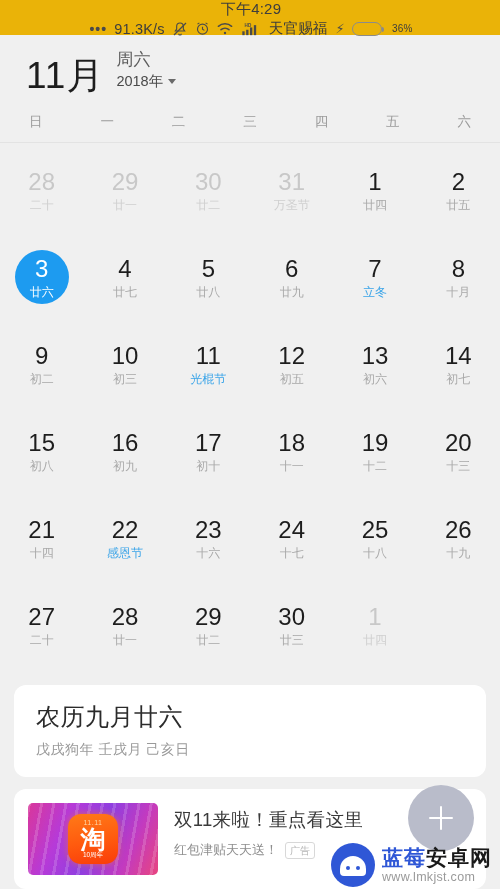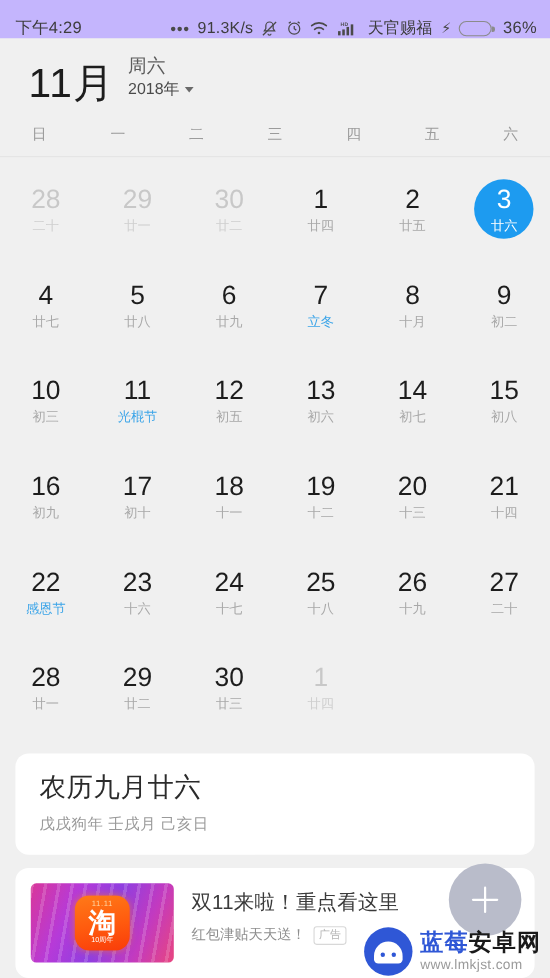--- a/index.html
+++ b/index.html
@@ -6,41 +6,41 @@
   html,body { width:500px; height:889px; }
   body {
     font-family:"Liberation Sans","DejaVu Sans",sans-serif;
     background:#f0f0f0;
     overflow:hidden;
     position:relative;
   }
 
   
   .statusbar{
-    height:35px; display:flex; align-items:flex-end;
-    padding:0 12px 0 14px; background:#c4b5fd;
-    font-size:15px; color:#3d3d3d; letter-spacing:.2px;
+    height:35px; display:flex; align-items:center;
+    padding:0 12px 0 14px; background:#eab308;
+    font-size:15px; color:#3d3d3d; letter-spacing:.2px;flex-direction:column;
   }
   .sb-time{ font-size:15px; }
   .sb-mid{ flex:1; display:flex; align-items:center; justify-content:flex-end; gap:7px; }
   .sb-dots{ letter-spacing:1px; font-weight:700; font-size:14px; color:#4a4a4a; }
   .sb-speed{ font-size:14.5px; }
   .sb-ico{ display:inline-flex; align-items:center; }
   .sb-carrier{ font-size:14.5px; margin-left:2px; }
   .sb-bolt{ font-size:13px; color:#4a4a4a; margin-left:1px;}
   .battery{
     width:30px; height:14px; border:1.6px solid #8b8b8b; border-radius:7px;
     position:relative; display:inline-block; padding:1.6px;
   }
   .battery:after{
     content:""; position:absolute; right:-3.5px; top:4px;
     width:2.4px; height:5px; background:#8b8b8b; border-radius:0 2px 2px 0;
   }
   .battery-fill{ height:100%; background:#3ec63e; border-radius:4px; }
-  .sb-pct{ font-size:15px; margin-left:3px; }
+  .sb-pct{ font-size:10px; margin-left:3px; }
 
   
   .header{ padding:14px 0 6px 26px; display:flex; align-items:flex-end; background:#f0f0f0;}
   .month{ font-size:37px; color:#1d1d1d; line-height:1; font-weight:400; letter-spacing:1px;}
   .hdr-right{ margin-left:12px; padding-bottom:3px; }
   .weekday-name{ font-size:17px; color:#5c5c5c; line-height:1.35;}
   .year-row{ font-size:14.5px; color:#4a4a4a; display:flex; align-items:center; gap:5px; line-height:1.3;}
   .caret{ width:0;height:0;border-left:4.5px solid transparent;border-right:4.5px solid transparent;border-top:5.5px solid #6a6a6a; display:inline-block;}
 
   
@@ -209,20 +209,26 @@
         <div class="dnum">29</div>
         <div class="dsub">廿一</div>
       </div>
     </div>
     <div class="cell other">
       <div class="circle">
         <div class="dnum">30</div>
         <div class="dsub">廿二</div>
       </div>
     </div>
+    <div class="cell other">
+      <div class="circle">
+        <div class="dnum">31</div>
+        <div class="dsub">万圣节</div>
+      </div>
+    </div>
     <div class="cell">
       <div class="circle">
         <div class="dnum">1</div>
         <div class="dsub">廿四</div>
       </div>
     </div>
     <div class="cell">
       <div class="circle">
         <div class="dnum">2</div>
         <div class="dsub">廿五</div>

